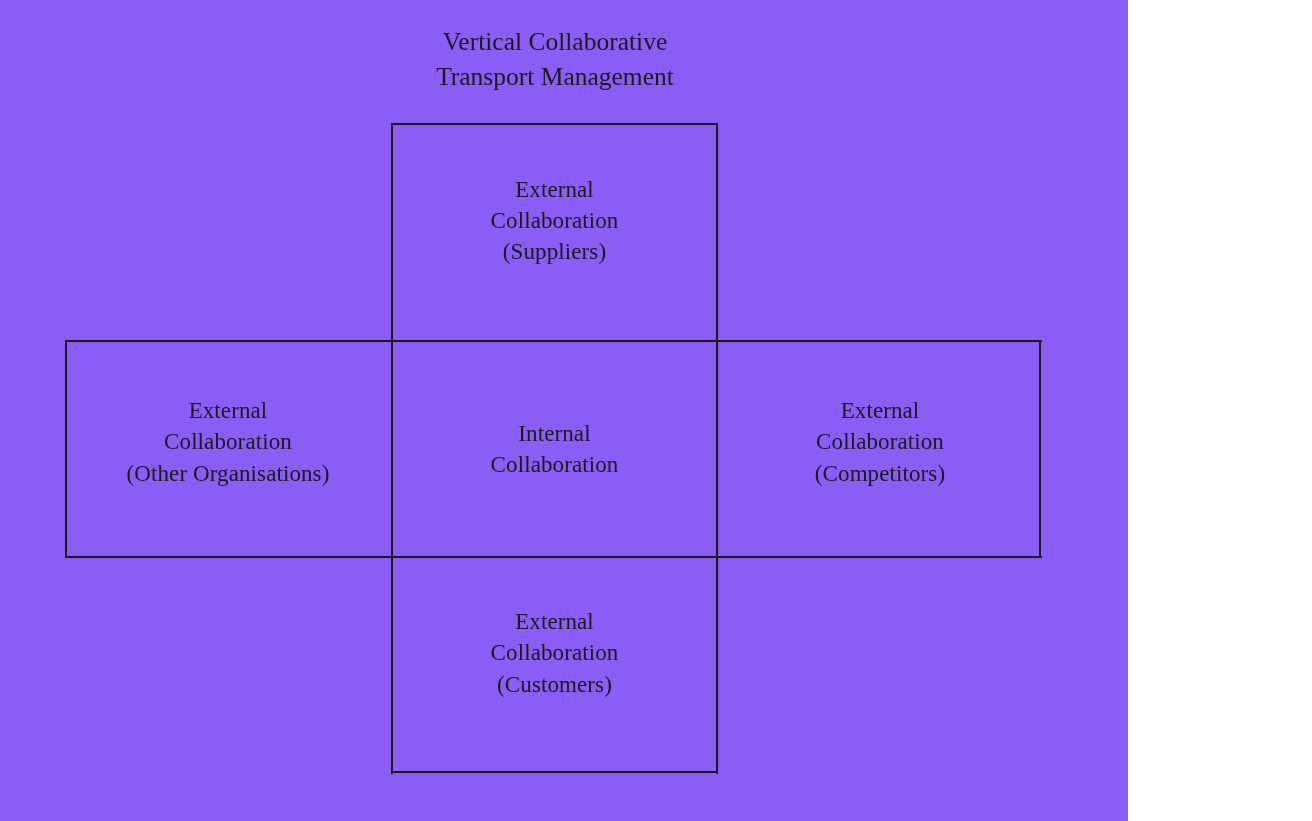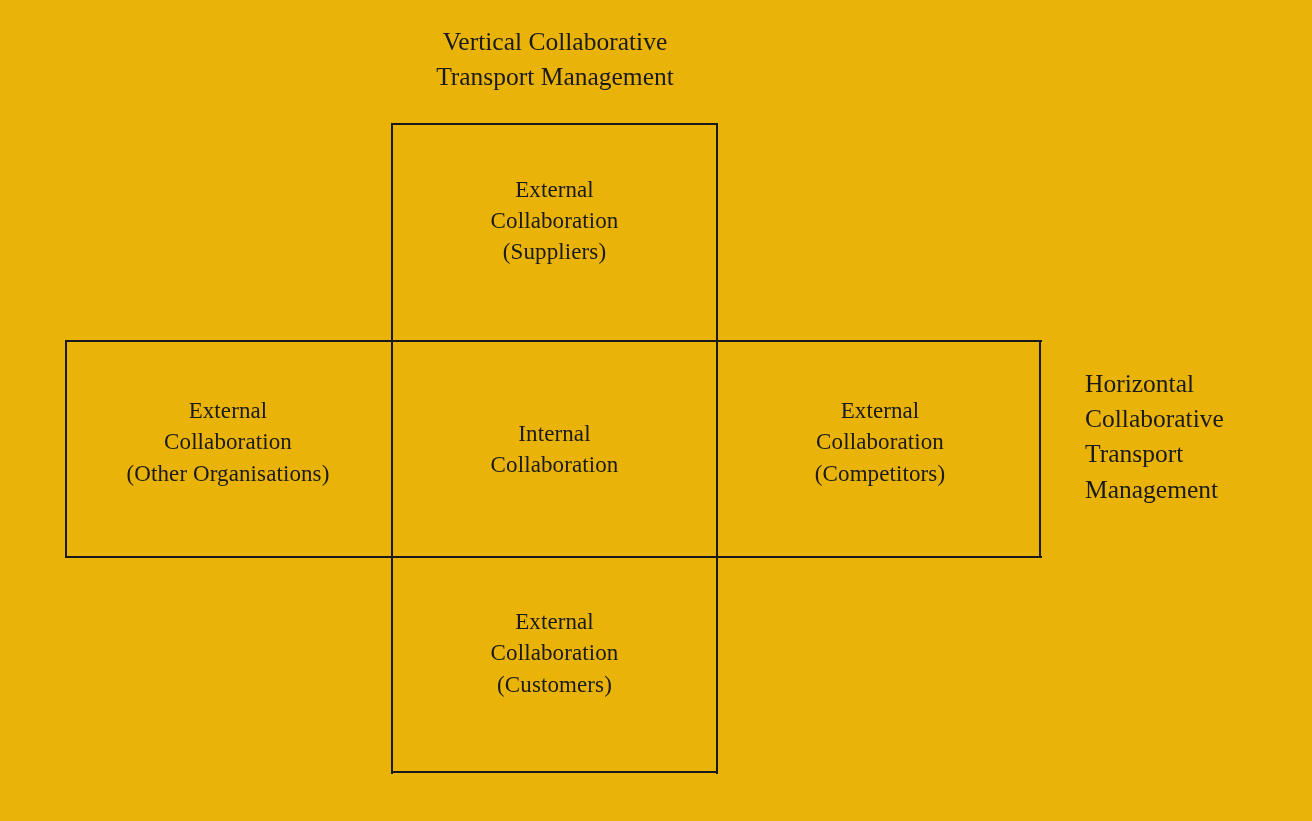--- a/index.html
+++ b/index.html
@@ -11,23 +11,23 @@
   body {
     width: 1312px;
     height: 821px;
     overflow: hidden;
     font-family: "Liberation Serif", "DejaVu Serif", serif;
     color: #1a1a1a;
   }
 
   #canvas {
     position: relative;
-    width: 1312px;
+    width: 1128px;
     height: 821px;
-    background: #eab308;
+    background: #8b5cf6;
   }
 
   
 
   .cross-cell {
     position: absolute;
     box-sizing: border-box;
     display: flex;
     align-items: center;
     justify-content: center;
@@ -205,18 +205,14 @@
 Collaboration
 (Competitors)</span>
   </div>
 
   <div class="cross-cell" id="cell-bottom">
     <span class="cell-text">External
 Collaboration
 (Customers)</span>
   </div>
 
-  <div id="label-horizontal">Horizontal
-Collaborative
-Transport
-Management</div>
 
 </div>
 
 </body></html>

